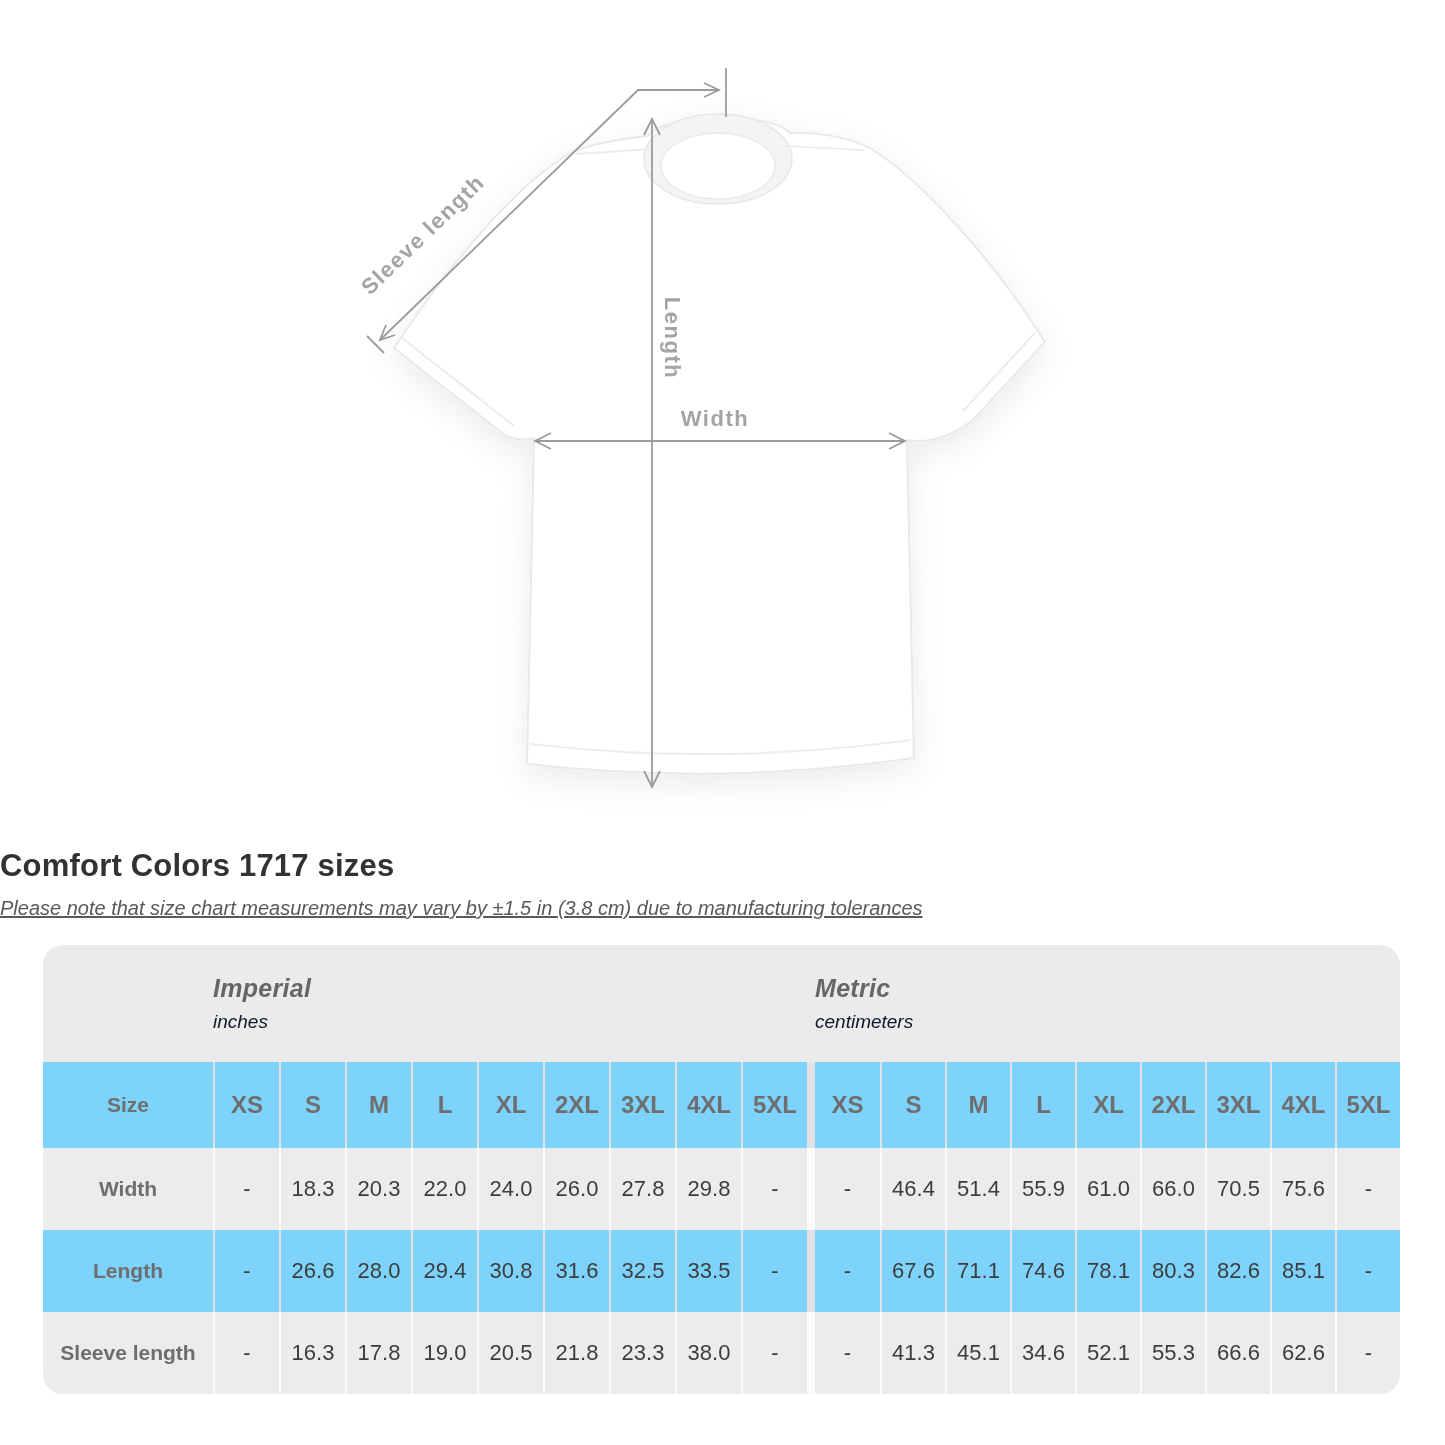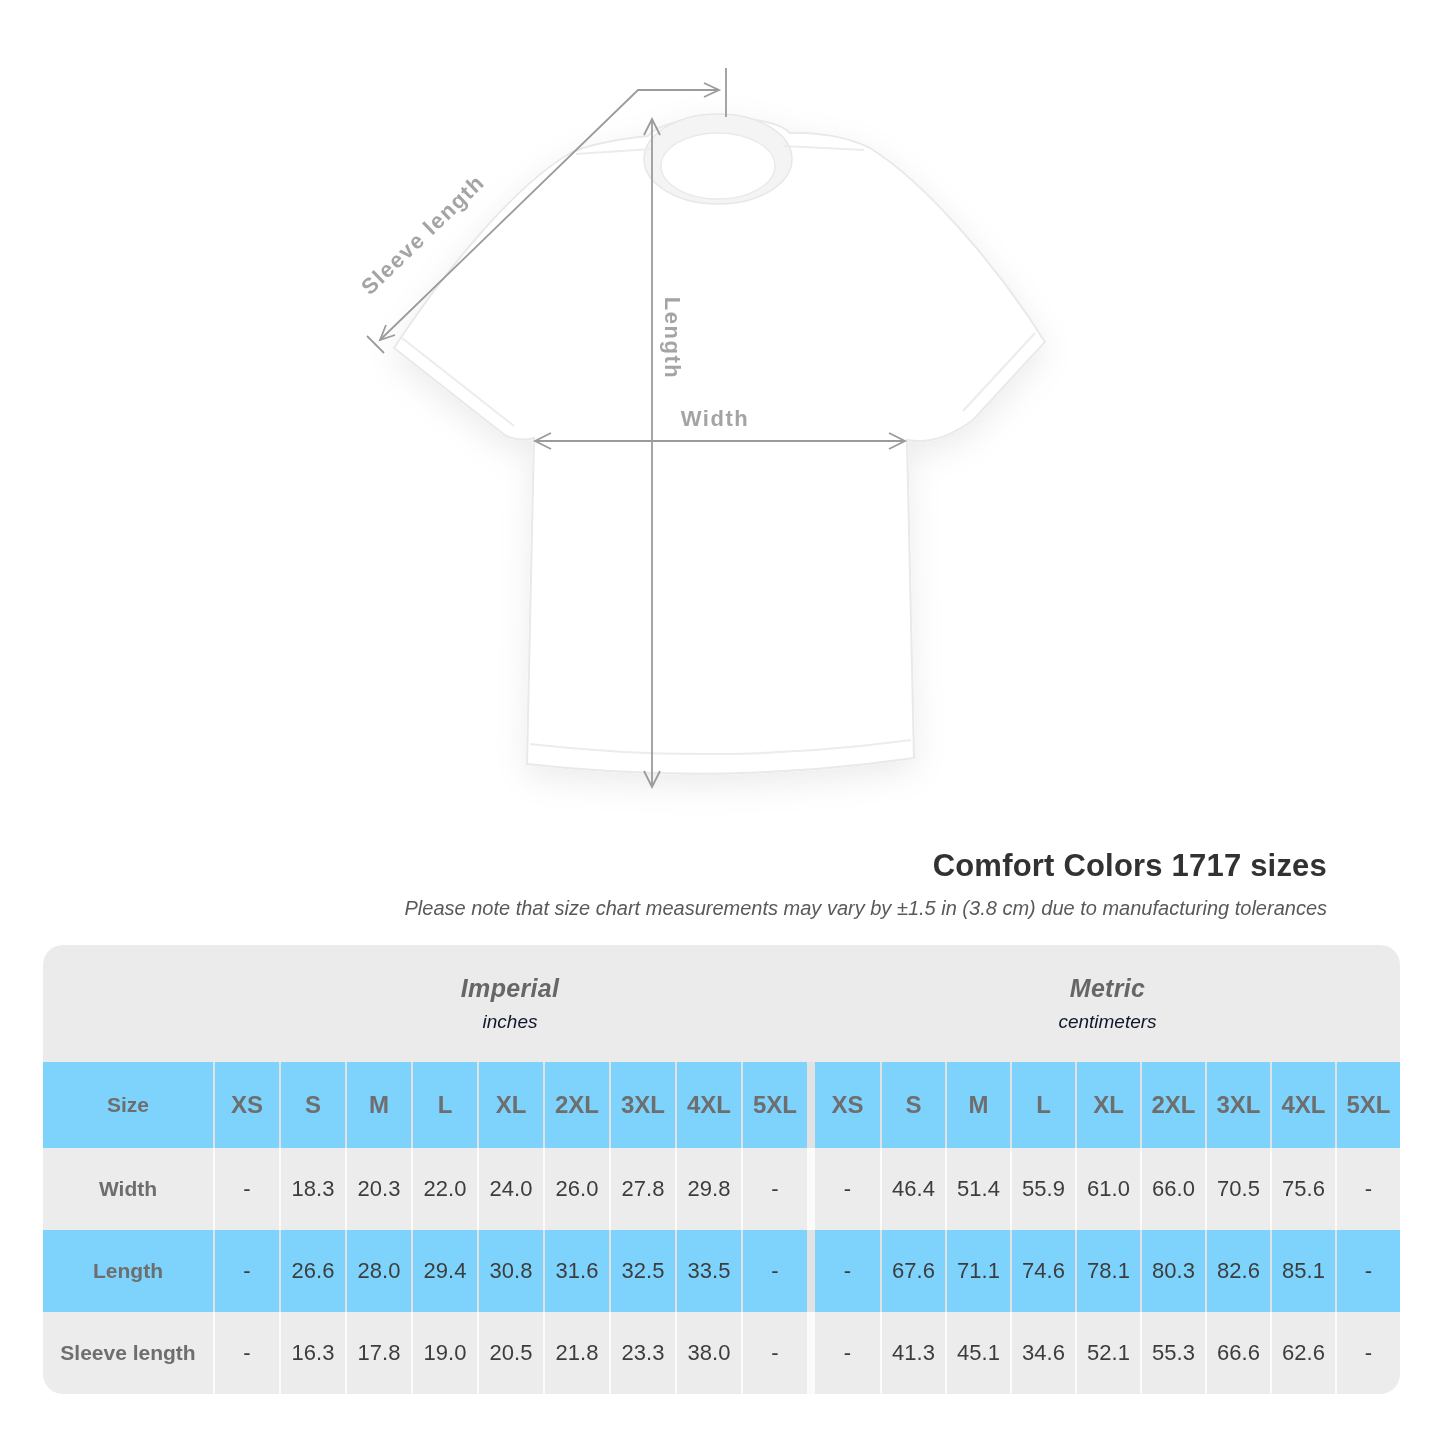--- a/index.html
+++ b/index.html
@@ -5,30 +5,30 @@
   html,body{margin:0;padding:0;background:#ffffff;}
   .page{
     position:relative;width:1445px;height:1445px;background:#ffffff;overflow:hidden;
     font-family:"Liberation Sans","DejaVu Sans",sans-serif;
   }
   .shirt-svg{position:absolute;left:0;top:0;}
   .dlabel{
     font-family:"Liberation Sans","DejaVu Sans",sans-serif;
     font-size:22px;font-weight:bold;fill:#a4a4a4;letter-spacing:1.5px;
   }
-  .heading{position:absolute;top:848px;left:0;width:1327px;text-align:right;}
+  .heading{position:absolute;top:848px;left:0;width:1327px;text-align:left;}
   .heading h1{margin:0;font-size:31px;font-weight:bold;color:#323232;letter-spacing:.2px;}
-  .heading .note{margin:13px 0 0 0;font-size:20px;font-style:italic;color:#595959;}
+  .heading .note{margin:13px 0 0 0;font-size:20px;font-style:italic;color:#595959;text-decoration:underline;}
 
   .size-table{
     position:absolute;left:43px;top:945px;width:1357px;
     border-radius:20px;overflow:hidden;
   }
   .band{height:117px;background:#ebebeb;display:grid;grid-template-columns:170px 594px 8px 585px;}
-  .bgroup{display:flex;flex-direction:column;align-items:center;justify-content:center;gap:8px;}
+  .bgroup{display:flex;flex-direction:column;justify-content:center;gap:8px;}
   .bname{font-size:25px;font-weight:bold;font-style:italic;color:#666666;letter-spacing:.3px;}
   .bunit{font-size:19px;font-style:italic;color:#0f172a;}
 
   .trow{display:grid;grid-template-columns:170px repeat(9,66px) 8px repeat(9,65px);height:82px;}
   .trow.thead{height:86px;}
   .r-white{background:#7dd3fc;--sep:#e2e2e2;}
   .r-gray{background:#ececec;--sep:#fbfbfb;}
   .c{display:flex;align-items:center;justify-content:center;
      border-left:2px solid var(--sep);font-size:22px;color:#3d3d3d;}
   .c.lbl{border-left:none;font-weight:bold;font-size:21px;color:#6e6e6e;}

